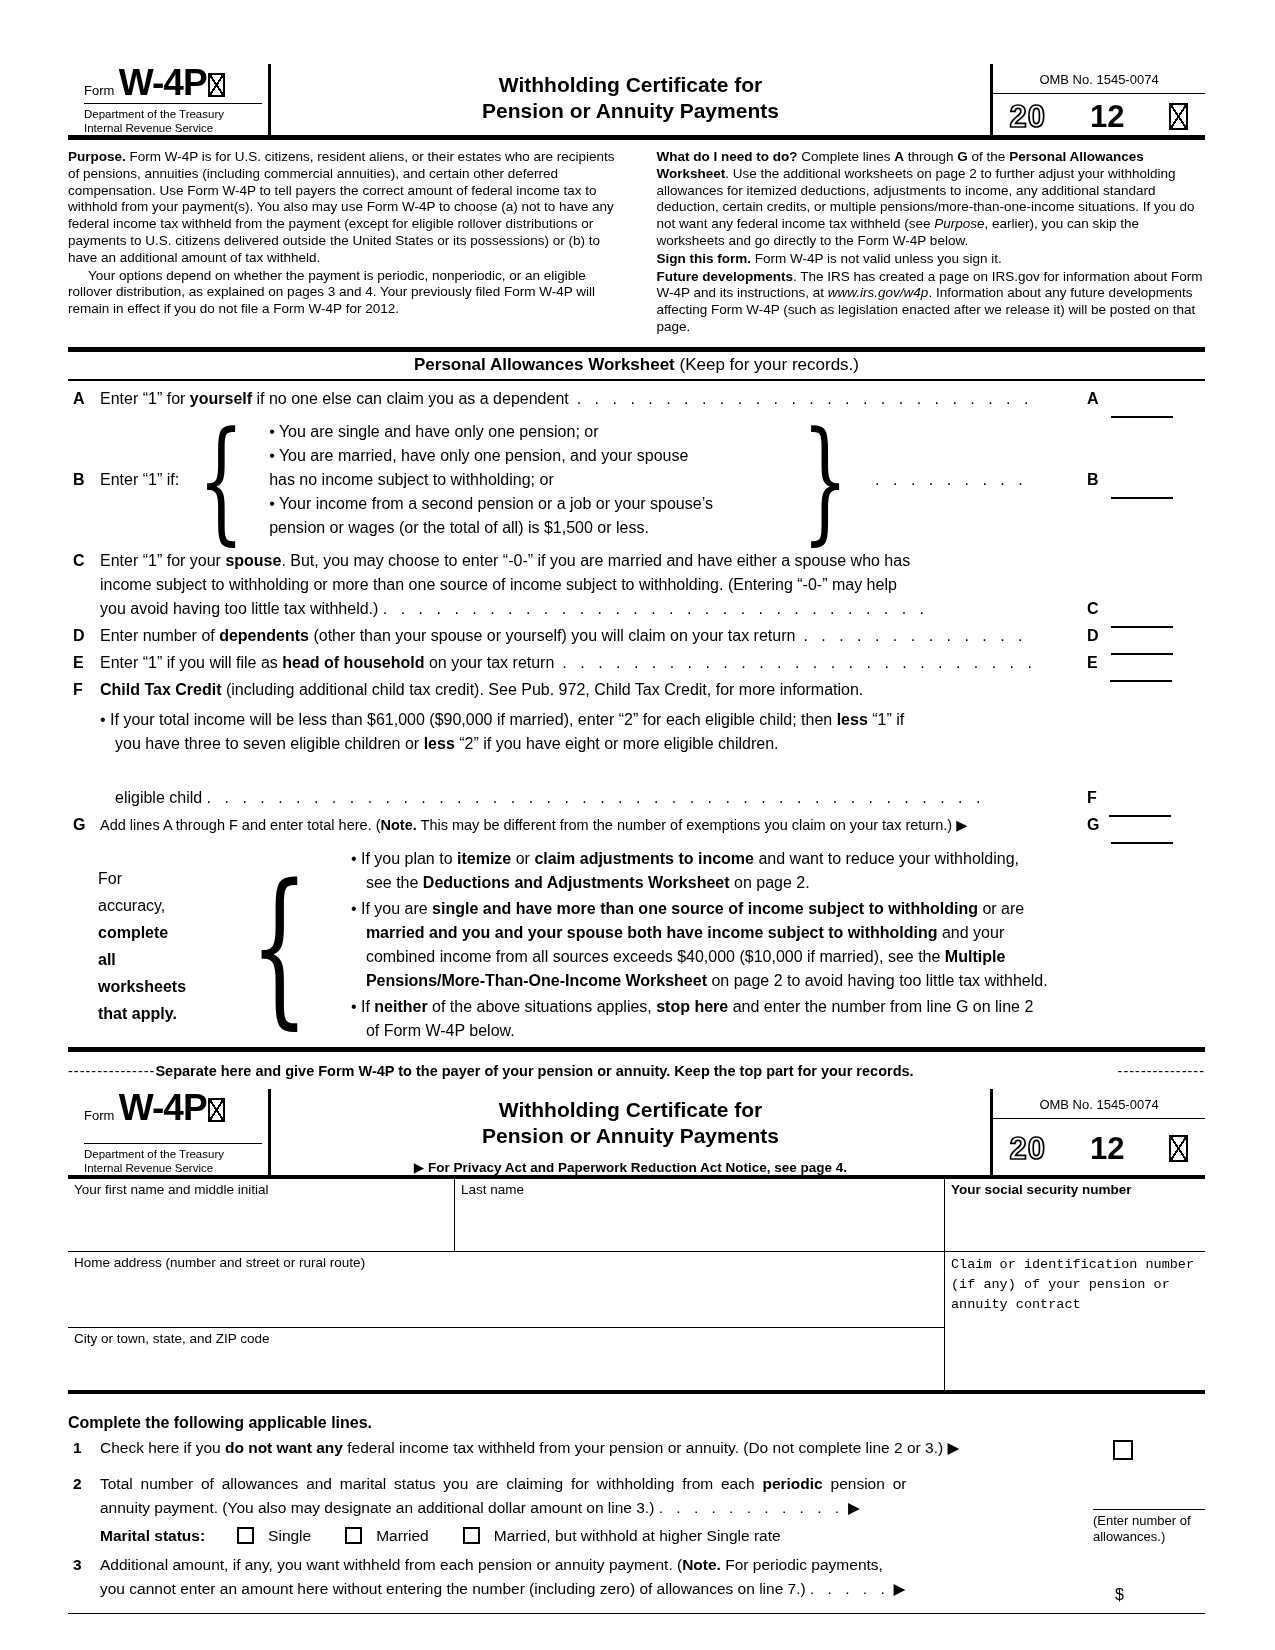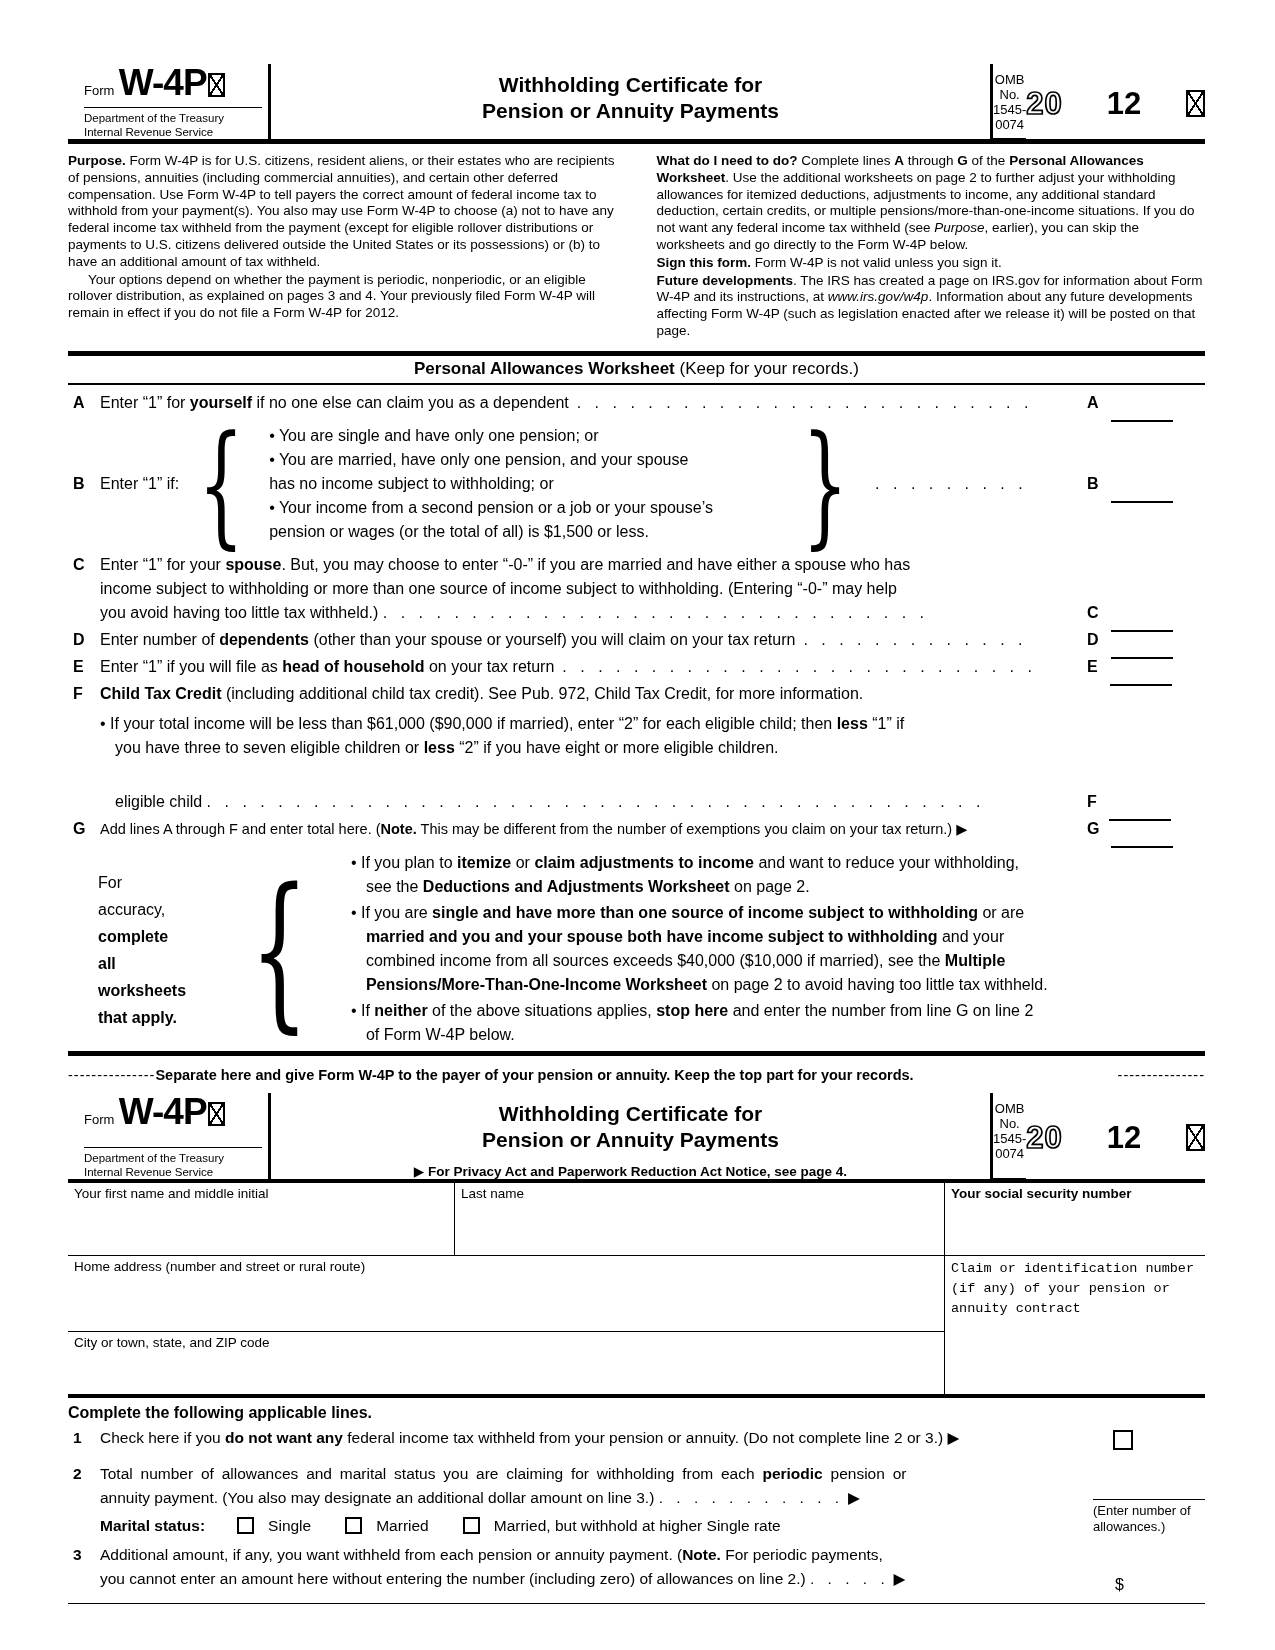--- a/index.html
+++ b/index.html
@@ -16,21 +16,21 @@
   
   .form-header { display:flex; align-items:stretch;margin-left:16px; }
   .fh-left { width:187px; border-right:3px solid #000; display:flex; flex-direction:column; justify-content:space-between; padding-right:6px; }
   .fh-formline { padding-top:4px; }
   .fh-form-word { font-size:13px; }
   .fh-form-number { font-size:37px; font-weight:700; letter-spacing:-1px; line-height:30px; }
   .fh-dept { border-top:1.5px solid #000; margin-top:4px; padding-top:3px; font-size:11.5px; line-height:14px; }
   .fh-center { flex:1; text-align:center; padding-top:8px; }
   .fh-title { font-size:21px; font-weight:700; line-height:26px; }
   .fh-privacy { font-size:13.5px; font-weight:700; margin-top:10px; }
-  .fh-right { width:215px; border-left:3px solid #000; display:flex; flex-direction:row; }
+  .fh-right { width:215px; border-left:3px solid #000; display:flex; flex-direction:column; }
   .fh-omb { font-size:13px; text-align:center; padding:8px 0 6px; border-bottom:1.5px solid #000; }
   .fh-year { flex:1; display:flex; align-items:center; justify-content:center; font-size:31px; padding-top:4px;gap:44px; }
   .year-outline { font-weight:700; color:#fff; -webkit-text-stroke:1.7px #000; letter-spacing:1px; }
   .year-bold { font-weight:700; letter-spacing:0px; }
   .glyph-box { display:inline-block; width:19px; height:27px; border:2.5px solid #000; vertical-align:-3px; margin-left:1px;
     background:
       linear-gradient(to top right, transparent calc(50% - 1px), #000 calc(50% - 1px), #000 calc(50% + 1px), transparent calc(50% + 1px)),
       linear-gradient(to bottom right, transparent calc(50% - 1px), #000 calc(50% - 1px), #000 calc(50% + 1px), transparent calc(50% + 1px)); }
   .glyph-box.small { width:17px; height:24px; vertical-align:-2px; }
 
@@ -74,21 +74,21 @@
   .c-first { width:387px; border-right:1.5px solid #000; height:72px; }
   .c-last { width:490px; border-right:1.5px solid #000; height:72px; }
   .c-ssn { flex:1; font-weight:700; }
   .grid-row23 { display:flex; }
   .g-left { width:877px; border-right:1.5px solid #000; }
   .c-home { height:76px; border-bottom:1.5px solid #000; }
   .c-city { height:62px; }
   .g-right { flex:1; padding:3px 6px; font-size:13.5px; line-height:20px;font-family:Liberation Mono, monospace; }
 
   
-  .lines-heading { font-size:16px; font-weight:700; padding:6px 0 4px; }
+  .lines-heading { font-size:16px; font-weight:700; padding:20px 0 4px; }
   .bl { font-size:15.5px; line-height:24px; }
   .bl-row { display:flex; align-items:flex-start; margin-bottom:5px; }
   .bl-num { width:32px; flex:none; font-weight:700; padding-left:5px; }
   .bl-text { flex:1; }
   .bl-right { width:160px; flex:none; }
   .checkbox { display:inline-block; width:20px; height:20px; border:2px solid #000; background:#fff; }
   .cb-line1 { margin-left:68px; margin-top:4px; }
   .marital { display:flex; align-items:center; gap:14px; margin-top:4px; }
   .marital .lbl { margin-right:18px; }
   .m-cb { width:17px; height:17px; border:2px solid #000; display:inline-block; flex:none; }
@@ -326,21 +326,21 @@
       <div class="bl-right">
         <div class="enter-allow">
           <span class="line"></span>
           <span>(Enter number of allowances.)</span>
         </div>
       </div>
     </div>
 
     <div class="bl-row">
       <div class="bl-num">3</div>
-      <div class="bl-text"><span>Additional amount, if any, you want withheld from each pension or annuity payment. (</span><span class="st-b">Note.</span><span> For periodic payments,</span><br><span>you cannot enter an amount here without entering the number (including zero) of allowances on line 2.)   </span><span class="st-dots">. . . . .</span><span> ▶</span></div>
+      <div class="bl-text"><span>Additional amount, if any, you want withheld from each pension or annuity payment. (</span><span class="st-b">Note.</span><span> For periodic payments,</span><br><span>you cannot enter an amount here without entering the number (including zero) of allowances on line 7.)   </span><span class="st-dots">. . . . .</span><span> ▶</span></div>
       <div class="bl-right">
         <div class="dollar">
           <span>$</span>
         </div>
       </div>
     </div>
   </div>
 
   <div class="sig-section">
     <div class="sig-row">

